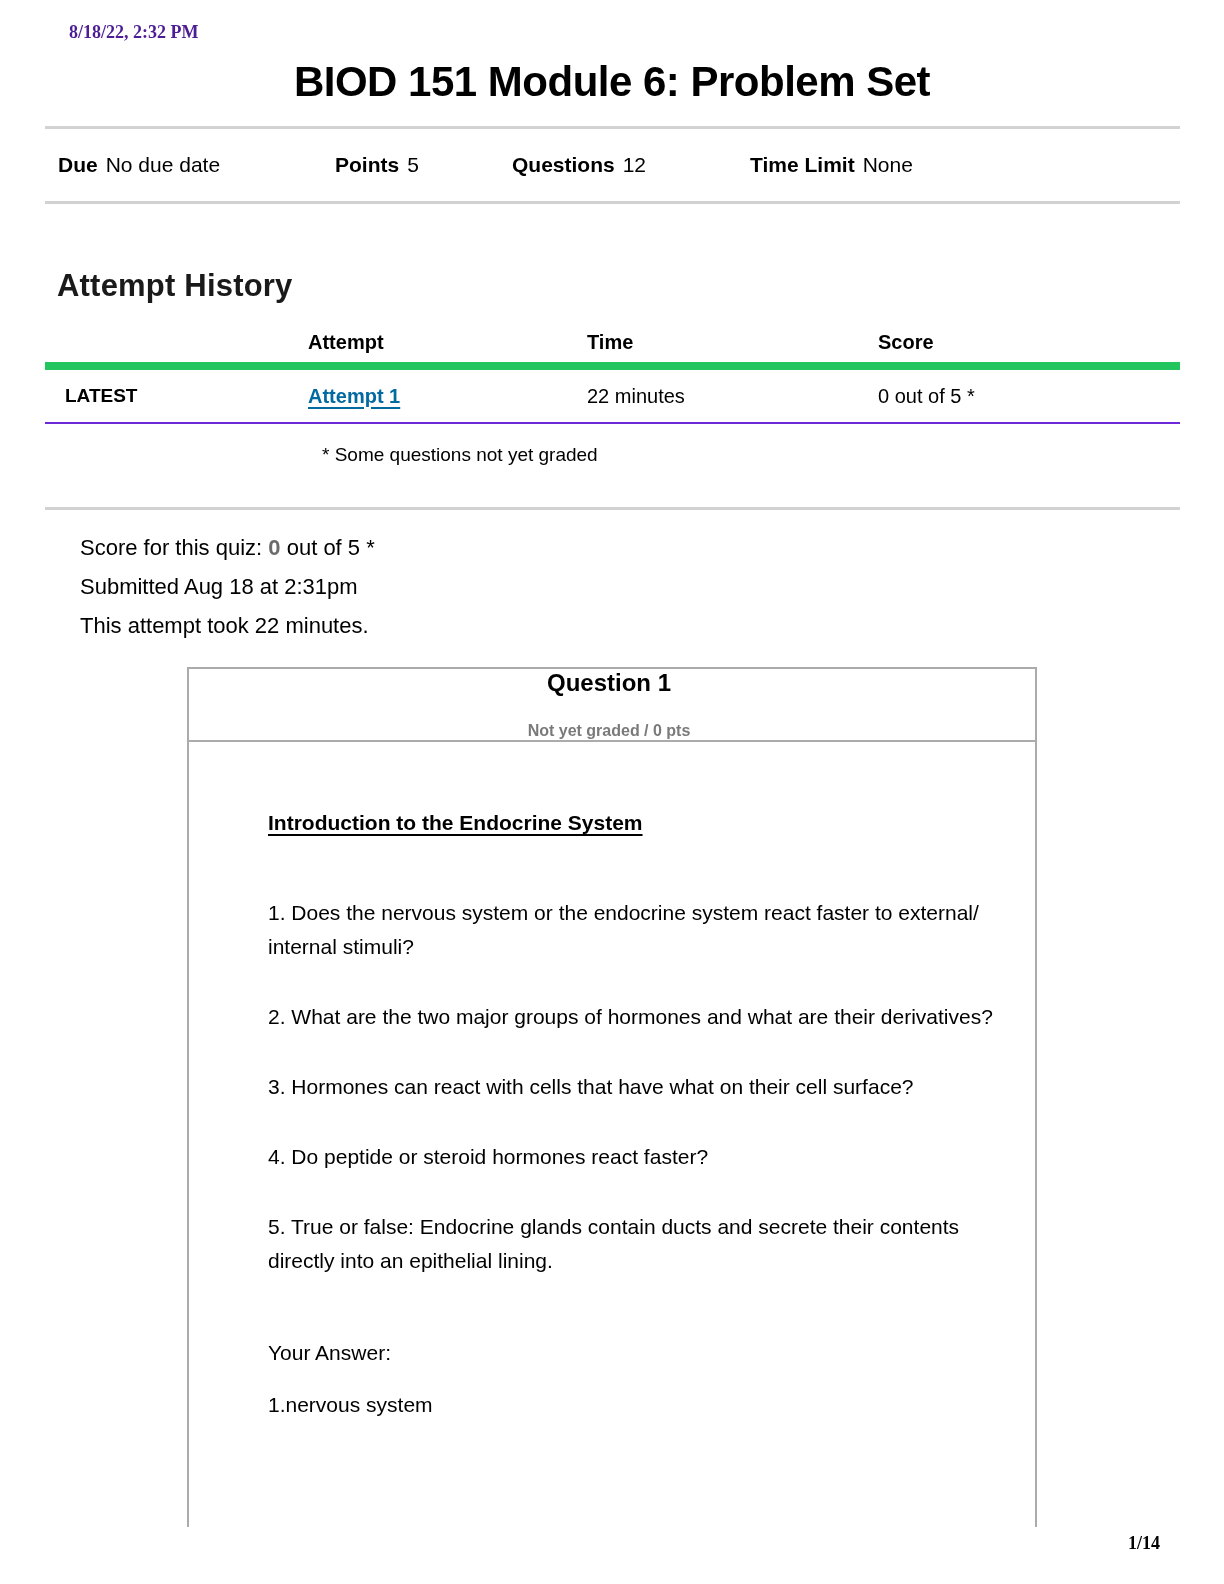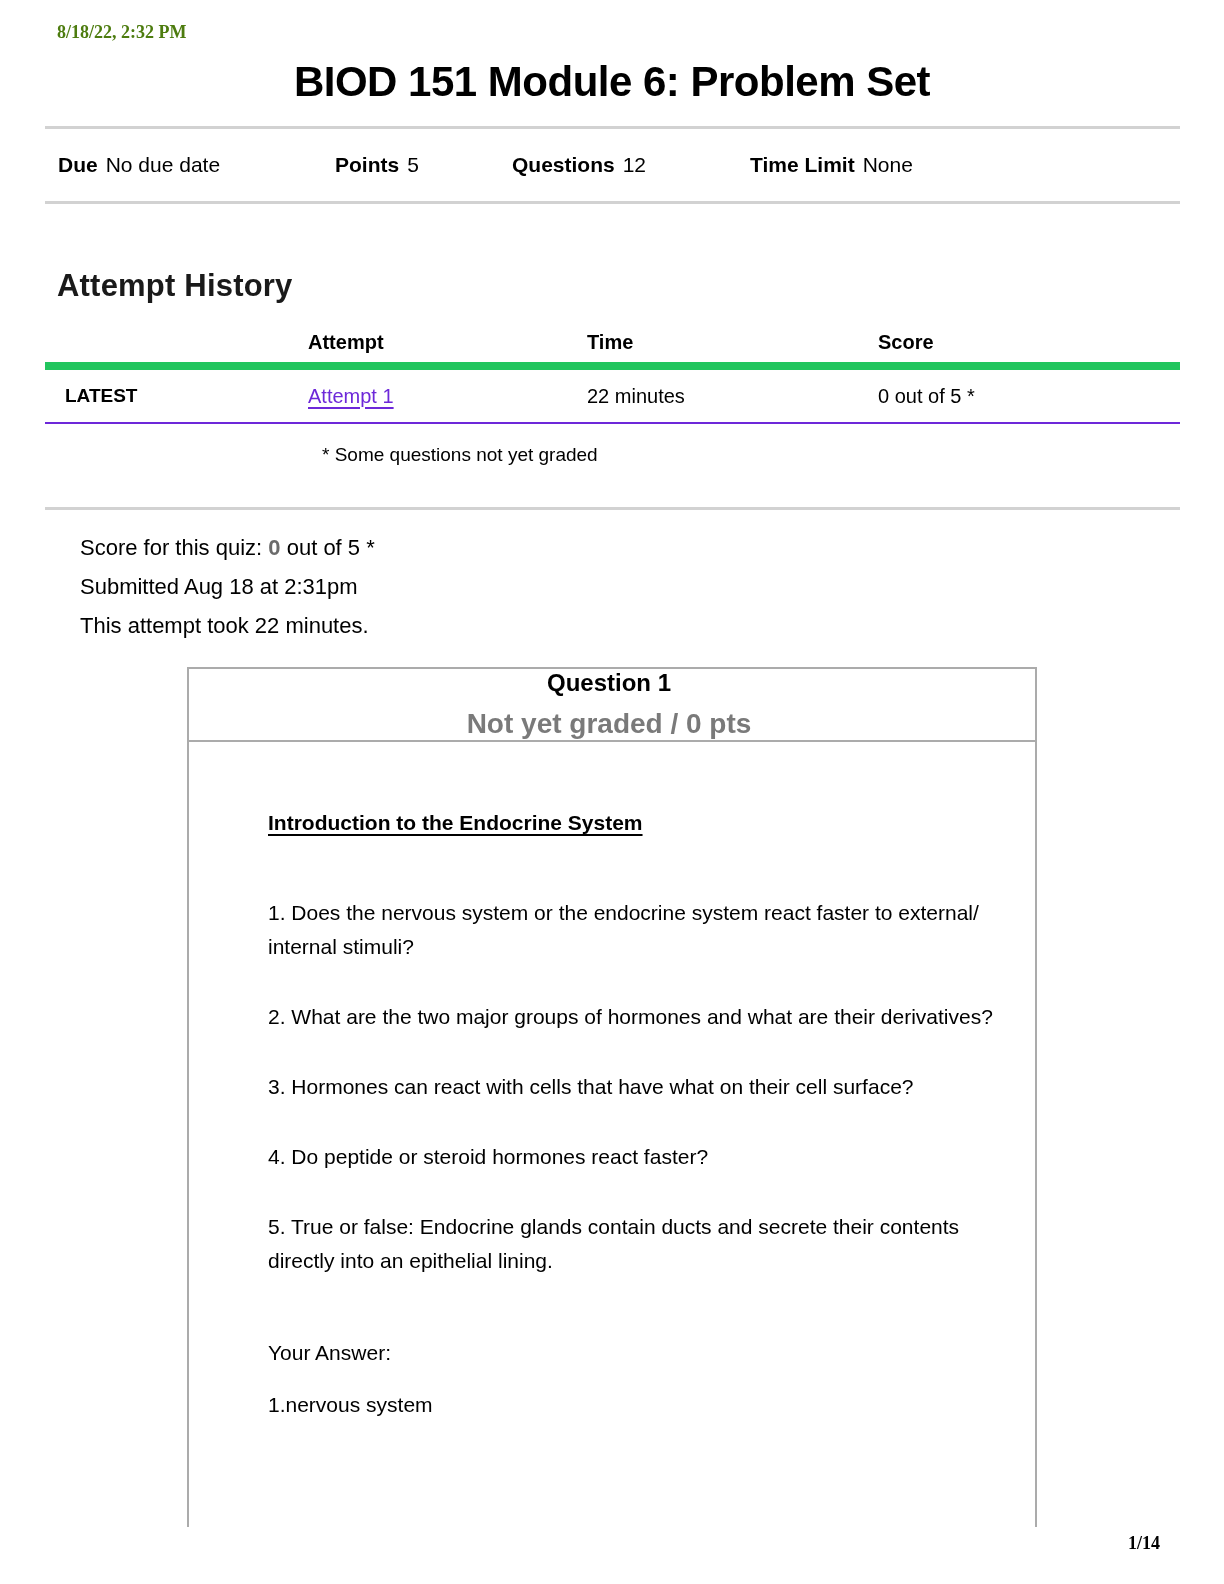--- a/index.html
+++ b/index.html
@@ -6,23 +6,23 @@
   .page{
     position:relative;
     width:1224px;height:1584px;
     background:#ffffff;
     overflow:hidden;
     font-family:"Liberation Sans",sans-serif;
     color:#000;
   }
   
   .print-datetime{
-    position:absolute;top:22px;left:57px;
+    position:absolute;top:22px;left:69px;
     font-family:"Liberation Serif",serif;
-    font-size:18px;font-weight:600;color:#4d7c0f;
+    font-size:18px;font-weight:600;color:#4c1d95;
   }
   .print-page-num{
     position:absolute;bottom:30px;right:64px;
     font-family:"Liberation Serif",serif;
     font-size:18px;font-weight:600;color:#000;
   }
   
   .quiz-title{
     margin:0;padding-top:58px;
     text-align:center;
@@ -57,21 +57,21 @@
   .ah-head{height:40px;border-bottom:8px solid #22c55e;align-items:flex-end;padding-bottom:8px;box-sizing:border-box;}
   .ah-data{height:52px;border-bottom:2px solid #6d28d9;}
   .cell{box-sizing:border-box;}
   .c1{width:263px;padding-left:20px;}
   .c2{width:279px;}
   .c3{width:291px;}
   .c4{flex:1;}
   .ah-head .cell{font-weight:bold;}
   .latest-label{font-weight:bold;font-size:19px;}
   .attempt-link{
-    color:#6d28d9;font-weight:normal;
+    color:#0369a1;font-weight:bold;
     text-decoration:underline;
     text-underline-offset:4px;
     cursor:pointer;
   }
   .footnote{
     margin:20px 0 0 322px;
     font-size:19px;
   }
   .rule-3{margin-top:41px;}
   
@@ -89,21 +89,21 @@
   }
   .q-header{
     display:flex;justify-content:space-between;align-items:center;
     height:73px;box-sizing:border-box;
     padding:0 36px 0 30px;
     border-bottom:2px solid #ababab;
     background:#ffffff;
     flex-direction:column;
   }
   .q-title{font-size:24px;font-weight:bold;color:#000;}
-  .q-status{font-size:28px;font-weight:bold;color:#7a7a7a;}
+  .q-status{font-size:16px;font-weight:bold;color:#7a7a7a;}
   .q-body{
     padding:64px 32px 0 40px;
     font-size:21px;line-height:34px;margin-left:39px;
   }
   .q-section{
     margin:0 0 56px 0;
     font-weight:bold;
     text-decoration:underline;
     text-underline-offset:4px;
   }

